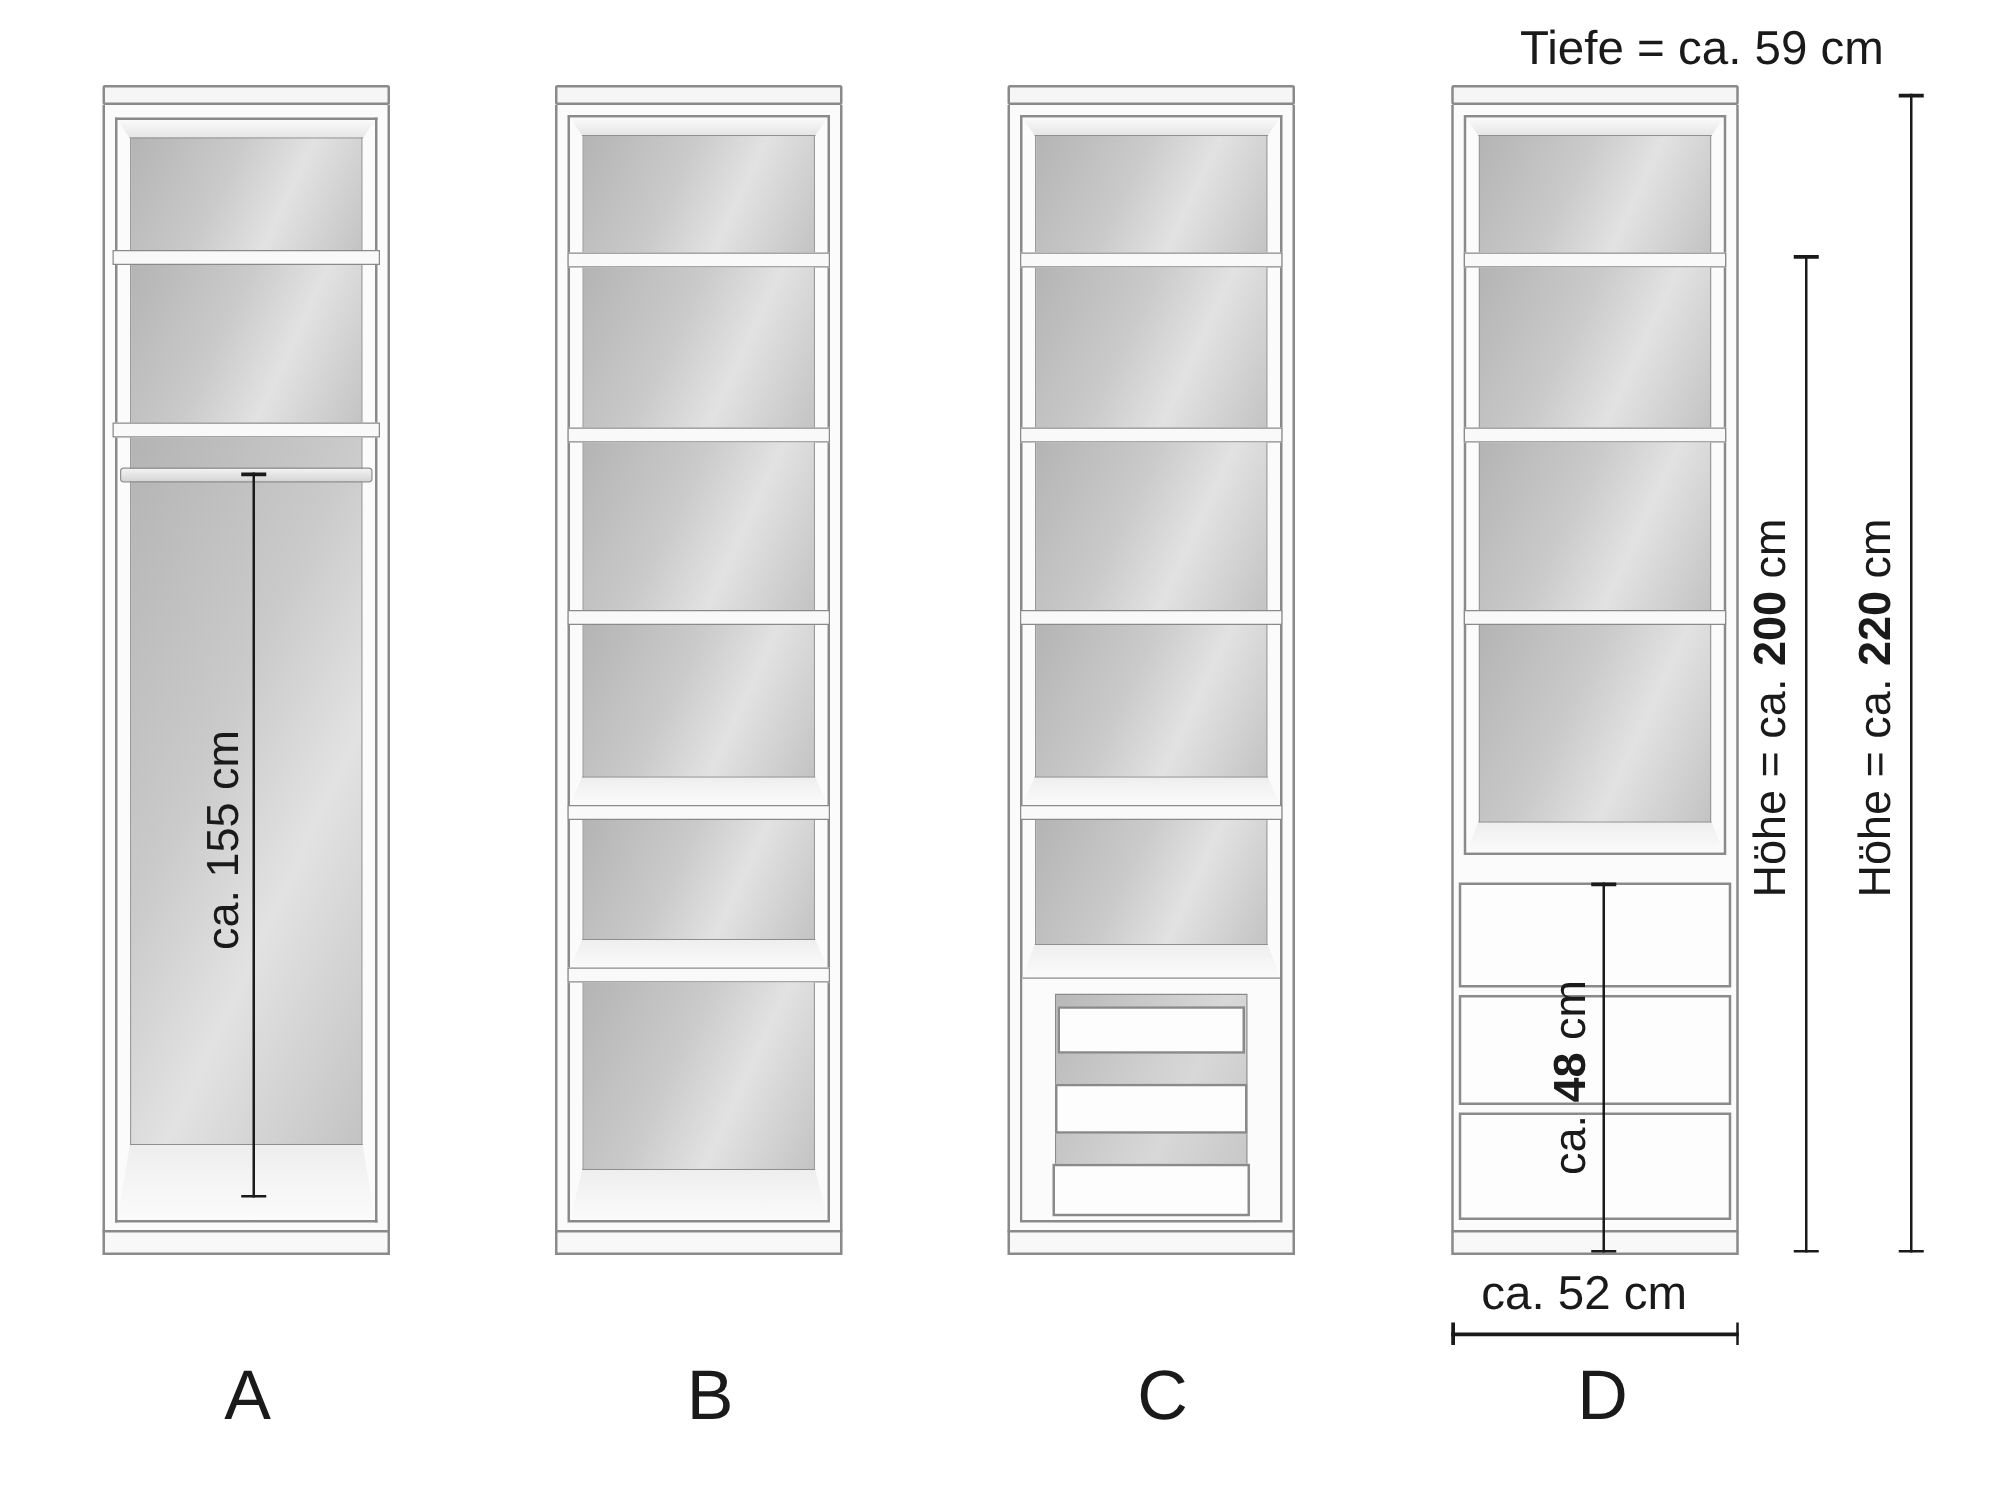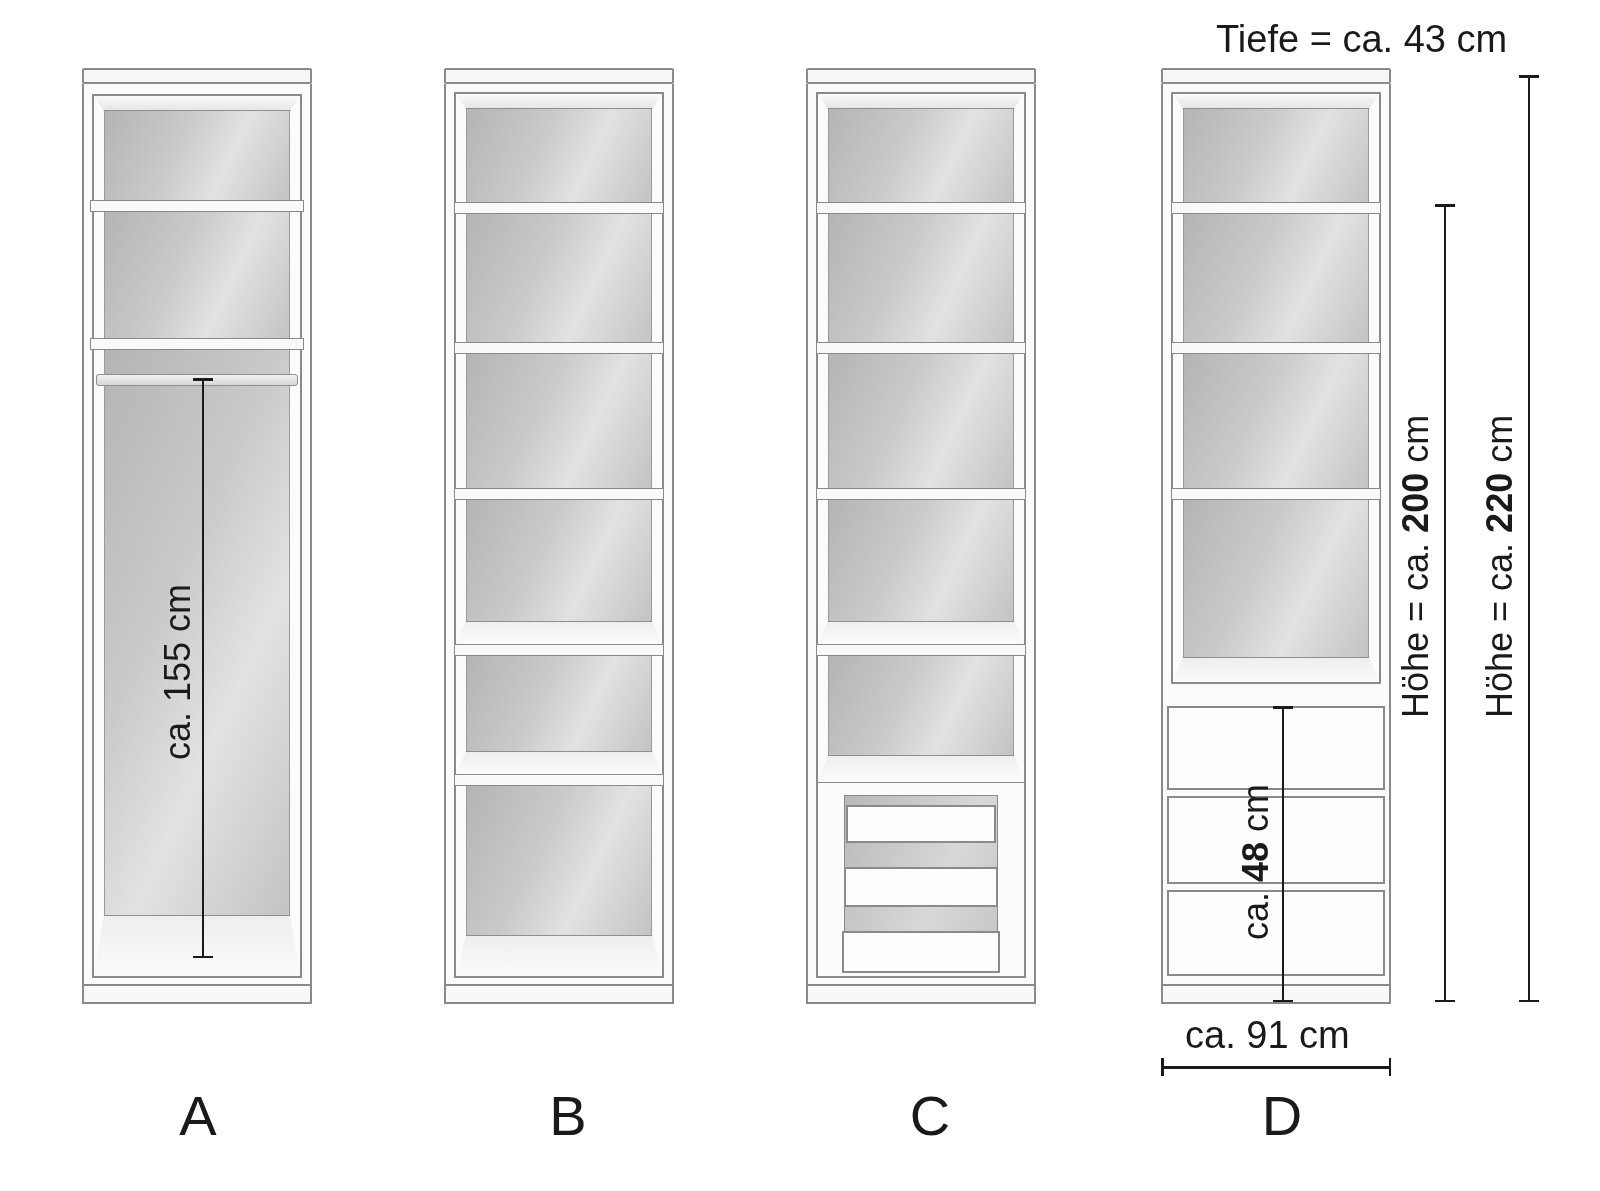--- a/index.html
+++ b/index.html
@@ -155,29 +155,29 @@
         </div>
     </div>
     <div class="drawer-front" style="left:4px;right:4px;top:622px;height:84px;"></div>
     <div class="drawer-front" style="left:4px;right:4px;top:712px;height:88px;"></div>
     <div class="drawer-front" style="left:4px;right:4px;top:806px;height:86px;"></div>
   </div>
   <div class="plinth"></div>
 </div>
 <div class="label" style="left:1242px;top:1088px;">D</div>
 
-<div class="htext" style="left:1216px;top:20px;">Tiefe = ca. 43 cm</div>
+<div class="htext" style="left:1216px;top:20px;">Tiefe = ca. 59 cm</div>
 
 <div class="dim-v" style="left:1282px;top:706px;height:296px;"></div>
 <div class="vtext" style="left:1238px;top:940px;">
   <span>ca. </span><b>48</b><span> cm</span>
 </div>
 
 <div class="dim-h" style="left:1161px;top:1066px;width:230px;"></div>
-<div class="htext" style="left:1185px;top:1016px;">ca. 91 cm</div>
+<div class="htext" style="left:1185px;top:1016px;">ca. 52 cm</div>
 
 <div class="dim-v" style="left:1444px;top:204px;height:798px;"></div>
 <div class="vtext" style="left:1398px;top:718px;">
   <span>Höhe = ca. </span><b>200</b><span> cm</span>
 </div>
 
 <div class="dim-v" style="left:1528px;top:75px;height:927px;"></div>
 <div class="vtext" style="left:1482px;top:718px;">
   <span>Höhe = ca. </span><b>220</b><span> cm</span>
 </div>

